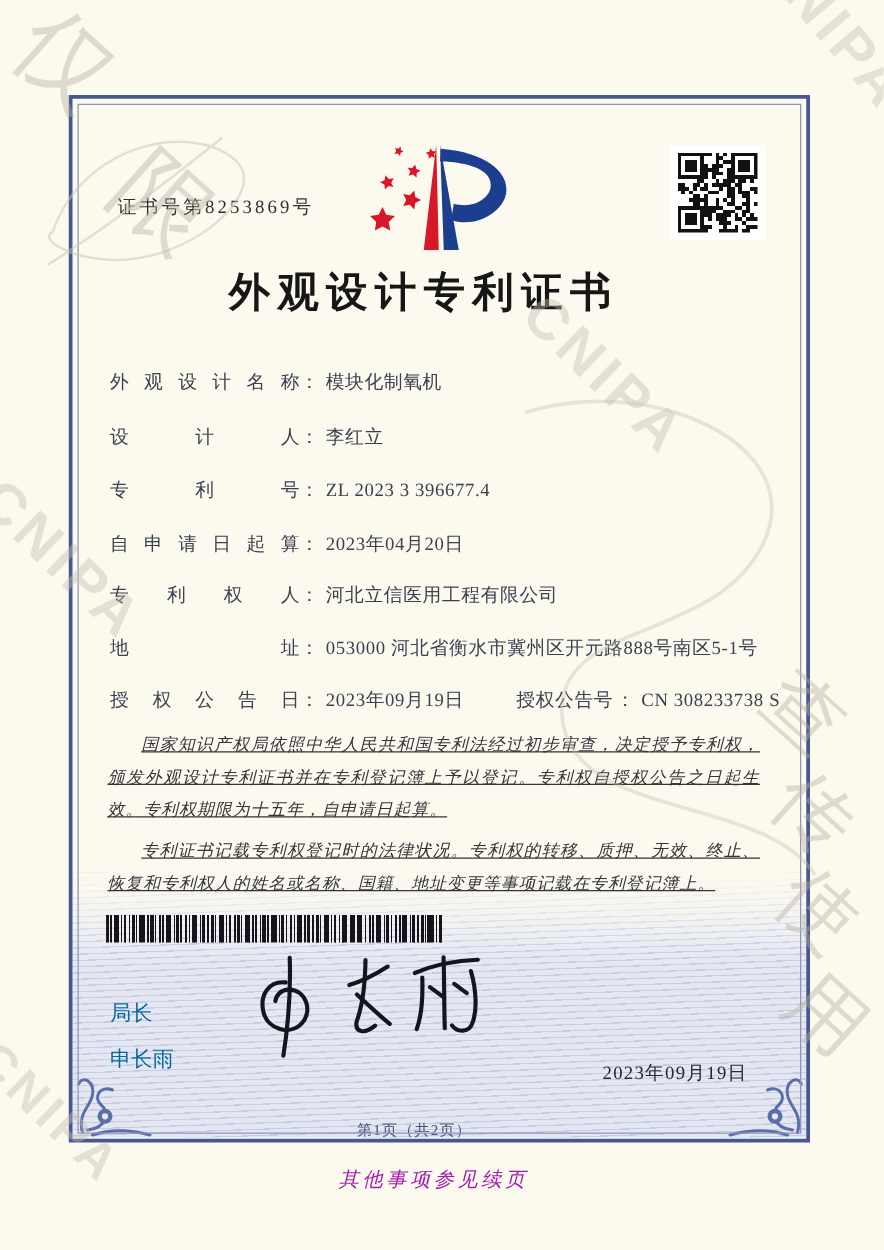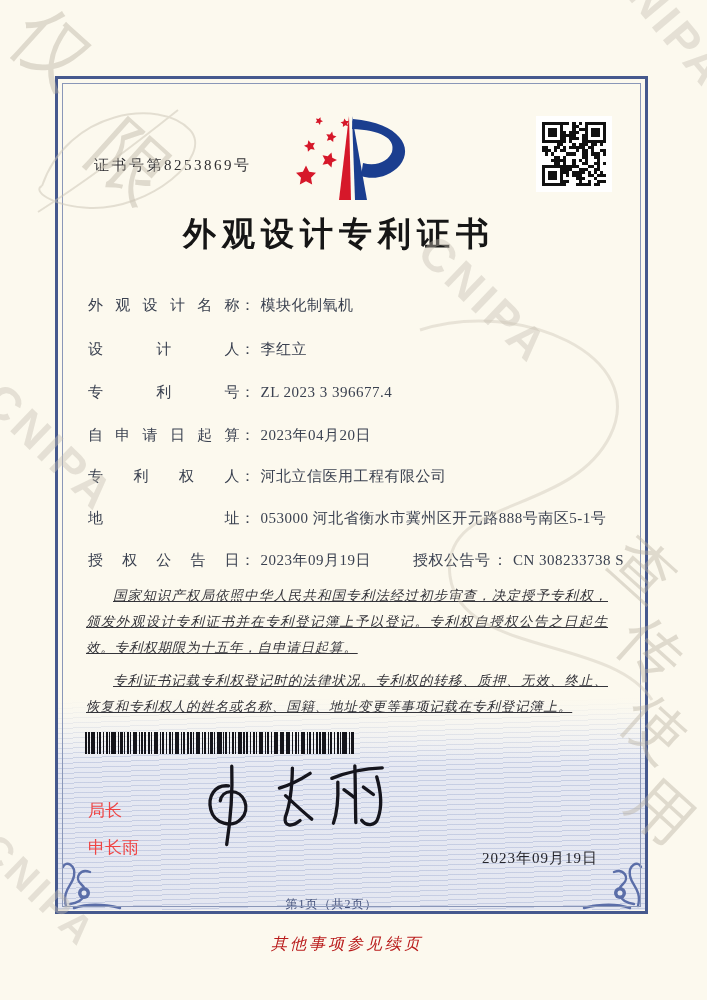--- a/index.html
+++ b/index.html
@@ -69,28 +69,28 @@
   .bodytext p{margin:0 16px 7px 0;text-indent:2em;line-height:26px;letter-spacing:.8px;
     text-align:justify;text-decoration:underline;}
 
   
   .barcode{position:absolute;left:85px;top:732px;width:270px;height:22px;z-index:3;
     background-image:
       repeating-linear-gradient(90deg,#14141a 0 1px,transparent 1px 3px),
       repeating-linear-gradient(90deg,#14141a 0 2px,transparent 2px 7px),
       repeating-linear-gradient(90deg,transparent 0 4px,#14141a 4px 5px,transparent 5px 11px);}
   .signer{position:absolute;left:88px;top:792px;z-index:3;font-family:var(--sans);
-    font-size:17px;color:#ef4444;line-height:37px;}
+    font-size:17px;color:#0369a1;line-height:37px;}
   .signature{position:absolute;left:196px;top:758px;z-index:3;transform:rotate(-2deg);}
   .issue-date{position:absolute;left:482px;top:849px;z-index:3;font-size:15px;
     color:#26262c;letter-spacing:1px;}
   .page-note{position:absolute;left:0;top:896px;width:663px;text-align:center;z-index:3;
     font-size:12px;color:#42507a;letter-spacing:1px;}
   .footer-note{position:absolute;left:0;top:934px;width:694px;text-align:center;z-index:3;
-    font-size:16px;font-style:italic;color:#b91c1c;letter-spacing:3px;}
+    font-size:16px;font-style:italic;color:#a21caf;letter-spacing:3px;}
   .orn{position:absolute;z-index:3;}
   .orn-l{left:60px;top:850px;}
   .orn-r{left:580px;top:850px;transform:scaleX(-1);}
 </style>
 </head>
 <body>
 
 <div class="page">
 
   <span class="wm wm1">仅</span>

